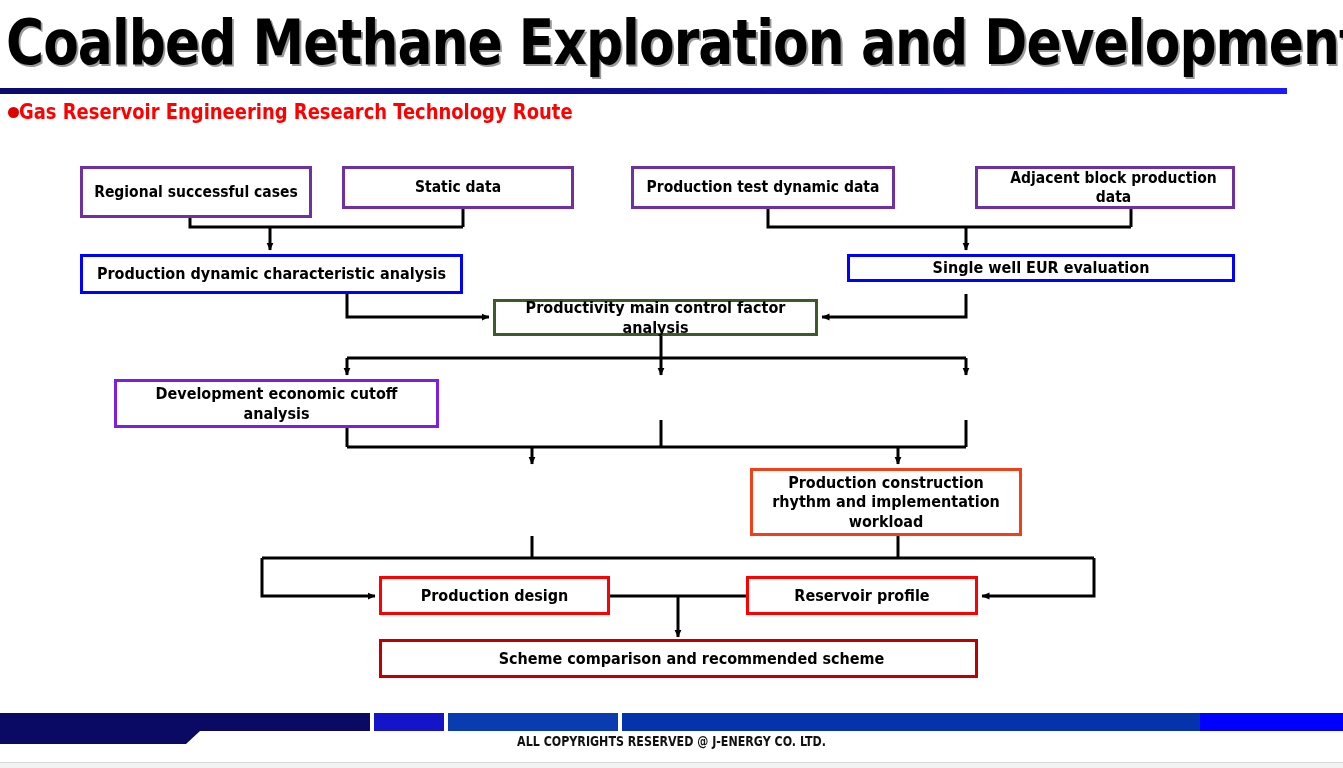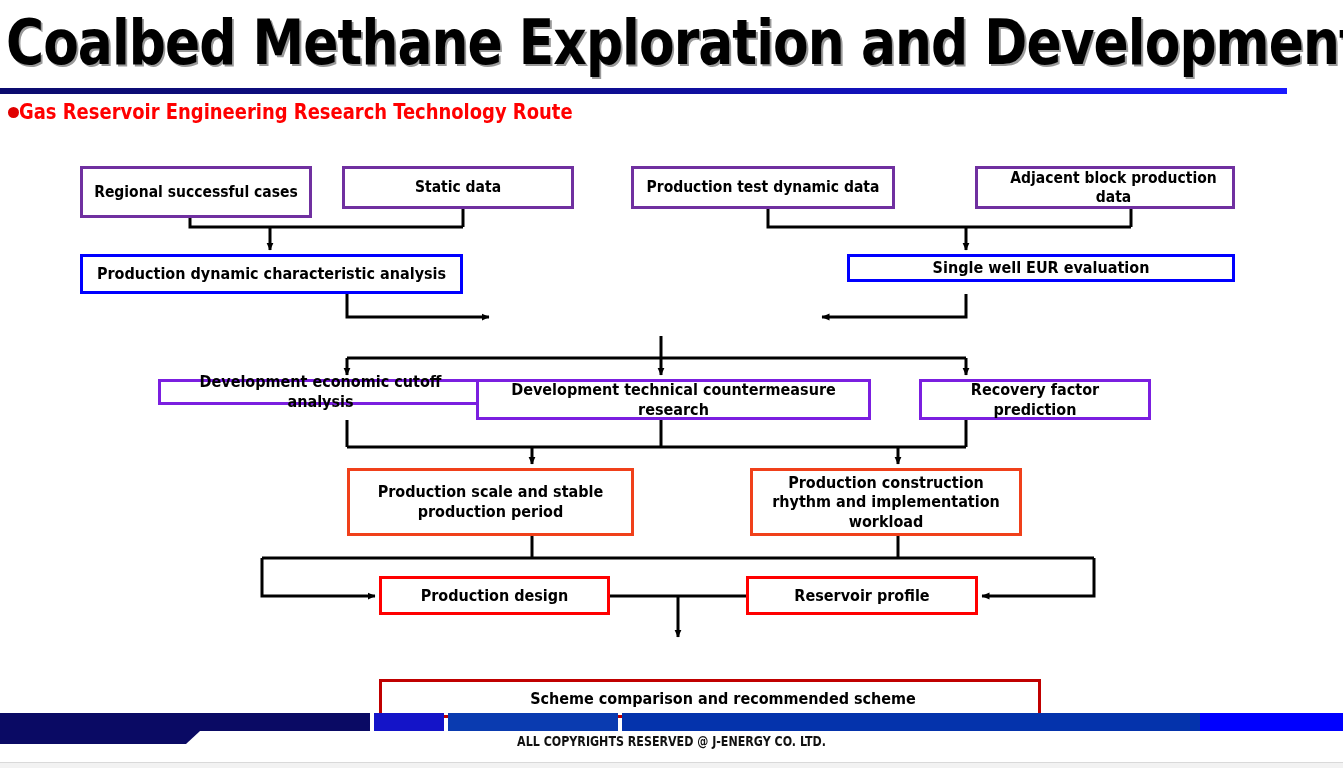--- a/index.html
+++ b/index.html
@@ -230,50 +230,44 @@
   </div>
 
   <div class="node n-fs16" style="left:80px; top:254px; width:383px; height:40px; border:3px solid #0000ff;text-align:center;">
     <span>Production dynamic characteristic analysis</span>
   </div>
 
   <div class="node n-fs16" style="left:847px; top:254px; width:388px; height:28px; border:3px solid #0000ff;">
     <span>Single well EUR evaluation</span>
   </div>
 
-
-  <div class="node n-fs16" style="left:114px; top:379px; width:325px; height:26px; border:3px solid #7b1fe0;margin-left:44px;">
+  <div class="node n-fs16" style="left:493px; top:299px; width:325px; height:37px; border:3px solid #3f5a28;">
+    <span>Productivity main control factor analysis</span>
+  </div>
+
+  <div class="node n-fs16" style="left:114px; top:379px; width:325px; height:49px; border:3px solid #7b1fe0;">
     <span>Development economic cutoff analysis</span>
   </div>
 
-  <div class="node n-fs16" style="left:476px; top:379px; width:395px; height:41px; border:3px solid #7b1fe0;">
-    <span>Development technical countermeasure research</span>
-  </div>
-
-  <div class="node n-fs16" style="left:919px; top:379px; width:232px; height:41px; border:3px solid #7b1fe0;">
-    <span>Recovery factor prediction</span>
-  </div>
-
-  <div class="node n-fs16" style="left:347px; top:468px; width:287px; height:68px; border:3px solid #f0401a;">
-    <span>Production scale and stable production period</span>
-  </div>
+
+
 
   <div class="node n-fs16" style="left:750px; top:468px; width:272px; height:68px; border:3px solid #f0401a;">
     <span>Production construction rhythm and implementation workload</span>
   </div>
 
   <div class="node n-fs16" style="left:379px; top:576px; width:231px; height:39px; border:3px solid #ff0000;">
     <span>Production design</span>
   </div>
 
   <div class="node n-fs16" style="left:746px; top:576px; width:232px; height:39px; border:3px solid #ff0000;">
     <span>Reservoir profile</span>
   </div>
 
-  <div class="node n-fs16" style="left:379px; top:679px; width:662px; height:39px; border:3px solid #c00000;padding-left:32px;">
+  <div class="node n-fs16" style="left:379px; top:639px; width:599px; height:39px; border:3px solid #c00000;padding-left:32px;">
     <span>Scheme comparison and recommended scheme</span>
   </div>
 
 </div>
 
 <div id="footer-bar">
   <div class="fseg" style="left:0px; width:370px; background:#0a0a64;"></div>
   <div class="fseg" style="left:374px; width:70px; background:#1414c8;"></div>
   <div class="fseg" style="left:448px; width:170px; background:#0a3bb0;"></div>
   <div class="fseg" style="left:622px; width:578px; background:#0433ac;"></div>

